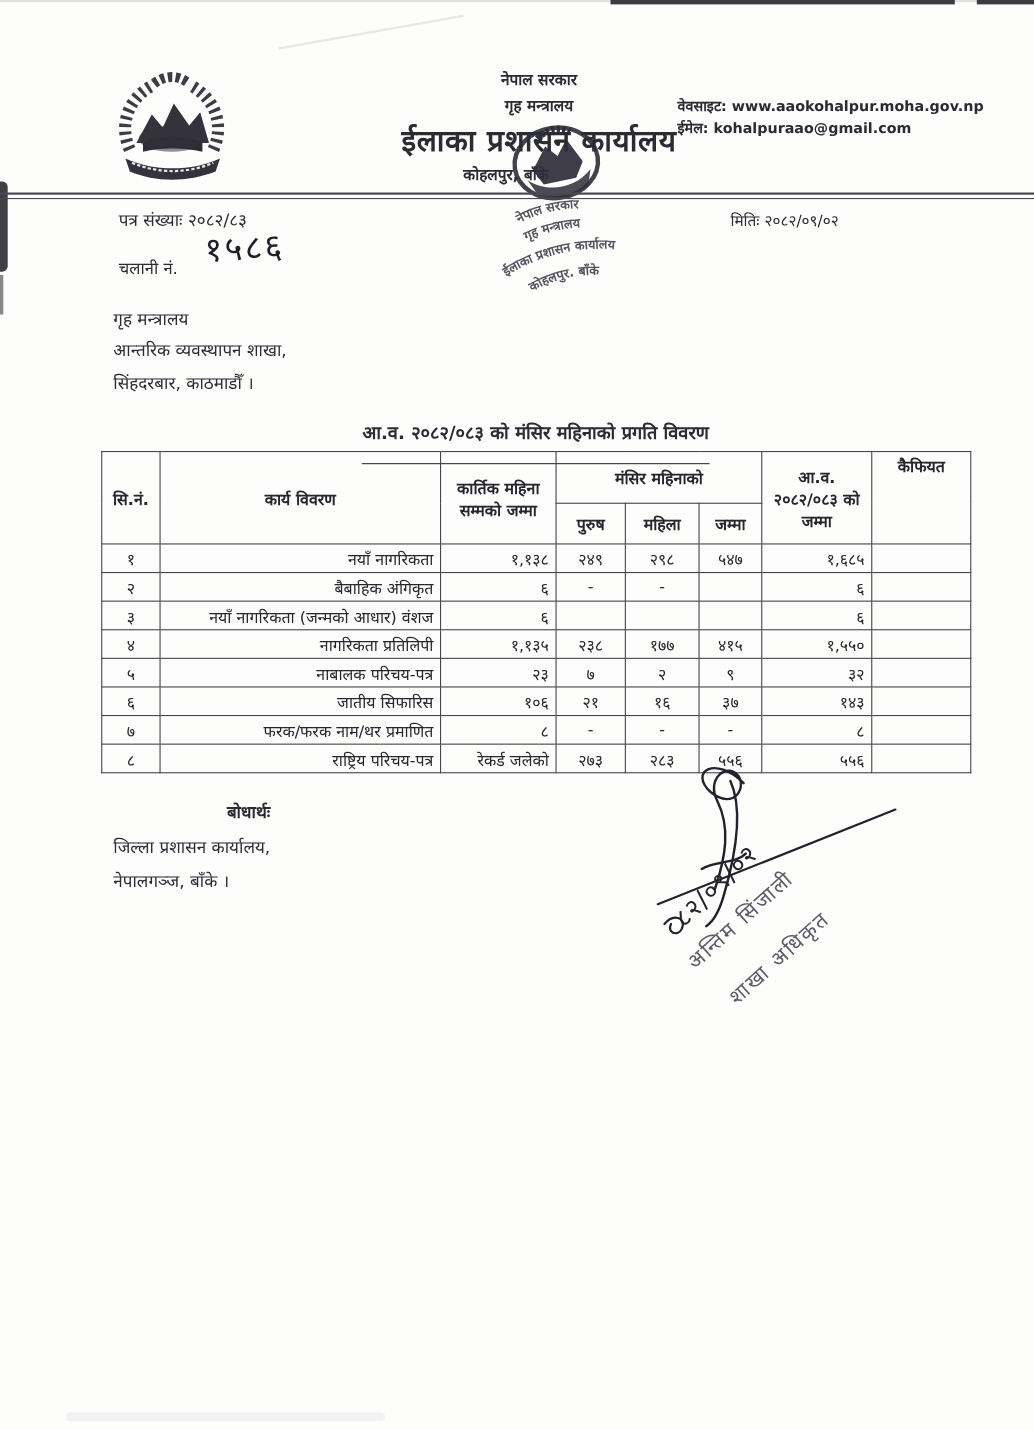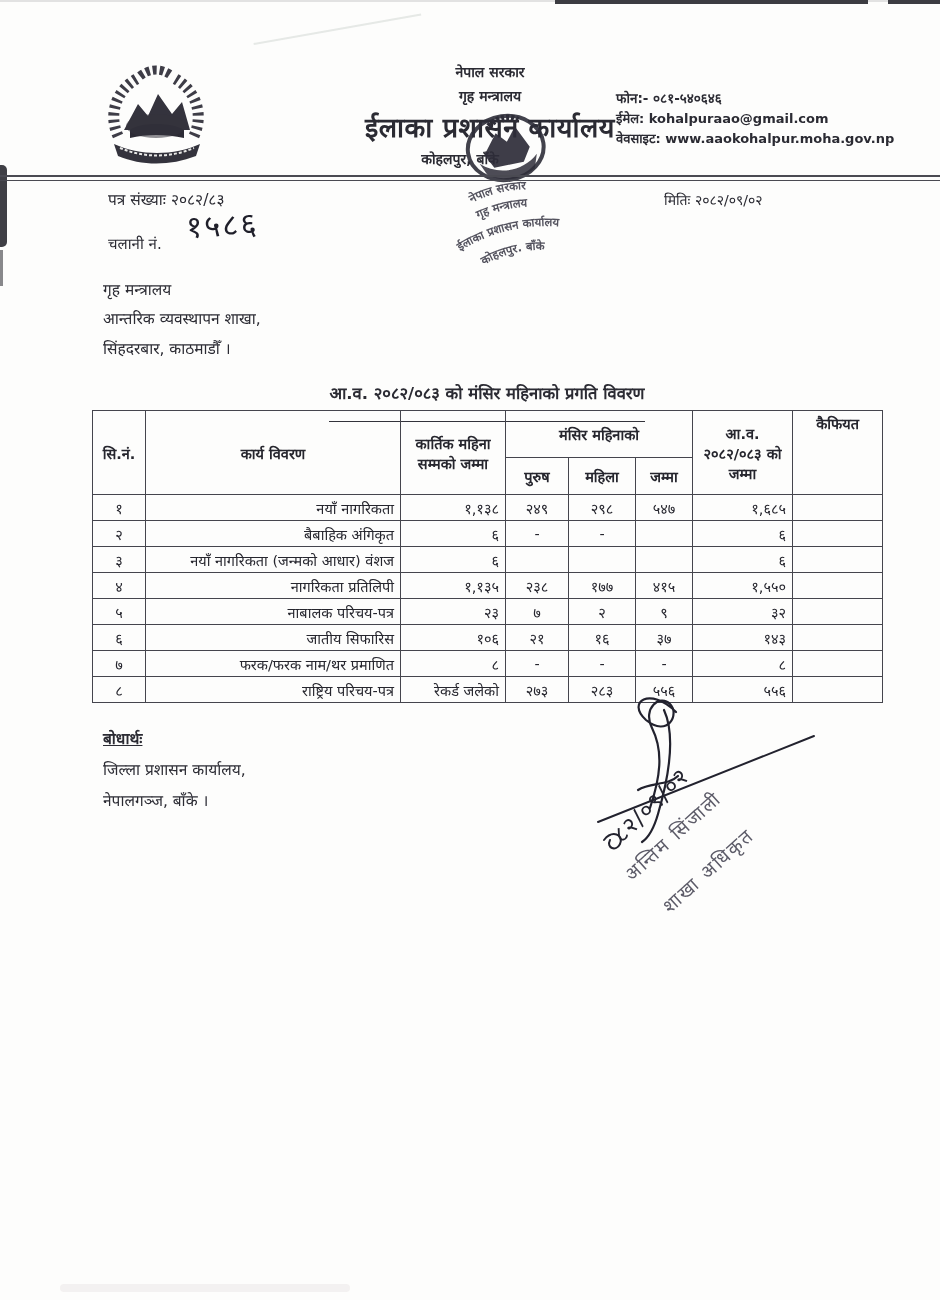--- a/index.html
+++ b/index.html
@@ -49,21 +49,21 @@
   table.main th{font-weight:bold;}
   td.c, th.c{text-align:center;}
   td.l{text-align:right;}
   .h-top{height:42px;vertical-align:middle;margin-top:46px;}
   .h-bot{height:32px;vertical-align:middle;}
   tr.datarow{height:26px;}
   th.remarks{vertical-align:top;padding-top:6px;margin-top:44px;}
   th.fy{vertical-align:middle;margin-top:44px;}
   
   .foot{left:103px;top:724px;font-size:15.5px;line-height:2.0;}
-  .foot .u{text-decoration:underline;font-weight:bold;}
+  .foot .u{font-weight:bold;text-align:right;}
   
   .sig{left:580px;top:692px;}
 </style>
 </head>
 <body>
 
 <div class="abs edge-top-light"></div>
 <div class="abs edge-top-dark1"></div>
 <div class="abs edge-top-dark2"></div>
 <div class="abs edge-left-blob1"></div>
@@ -87,23 +87,22 @@
 </div>
 
 <div class="abs hdr-center">
   <div class="hdr-line1">नेपाल सरकार</div>
   <div class="hdr-line2">गृह मन्त्रालय</div>
   <div class="hdr-office">ईलाका प्रशासन कार्यालय</div>
   <div class="hdr-loc">कोहलपुर, बाँके</div>
 </div>
 
 <div class="abs contact">
-  <div class="c1">फोन:- ०८१-५४०६४६</div>
+  <div class="c2">वेवसाइट: www.aaokohalpur.moha.gov.np</div>
   <div class="c2">ईमेल: kohalpuraao@gmail.com</div>
-  <div class="c2">वेवसाइट: www.aaokohalpur.moha.gov.np</div>
 </div>
 
 <div class="abs stamp-blob">
   <svg width="96" height="84" viewBox="0 0 96 84">
     <g transform="rotate(-8 48 42)">
       <ellipse cx="48" cy="40" rx="38" ry="32" fill="none" stroke="#2e2d38" stroke-width="4" opacity=".9"></ellipse>
       <path d="M26,44 L40,24 L50,34 L60,20 L72,42 L64,56 L34,58 Z" fill="#2e2d38" opacity=".92"></path>
       <path d="M20,52 C36,66 62,66 78,50 L74,64 C58,74 40,74 26,64 Z" fill="#2e2d38" opacity=".85"></path>
       <path d="M34,16 C44,8 56,8 64,14" stroke="#2e2d38" stroke-width="6" fill="none" stroke-dasharray="3 2"></path>
     </g>

